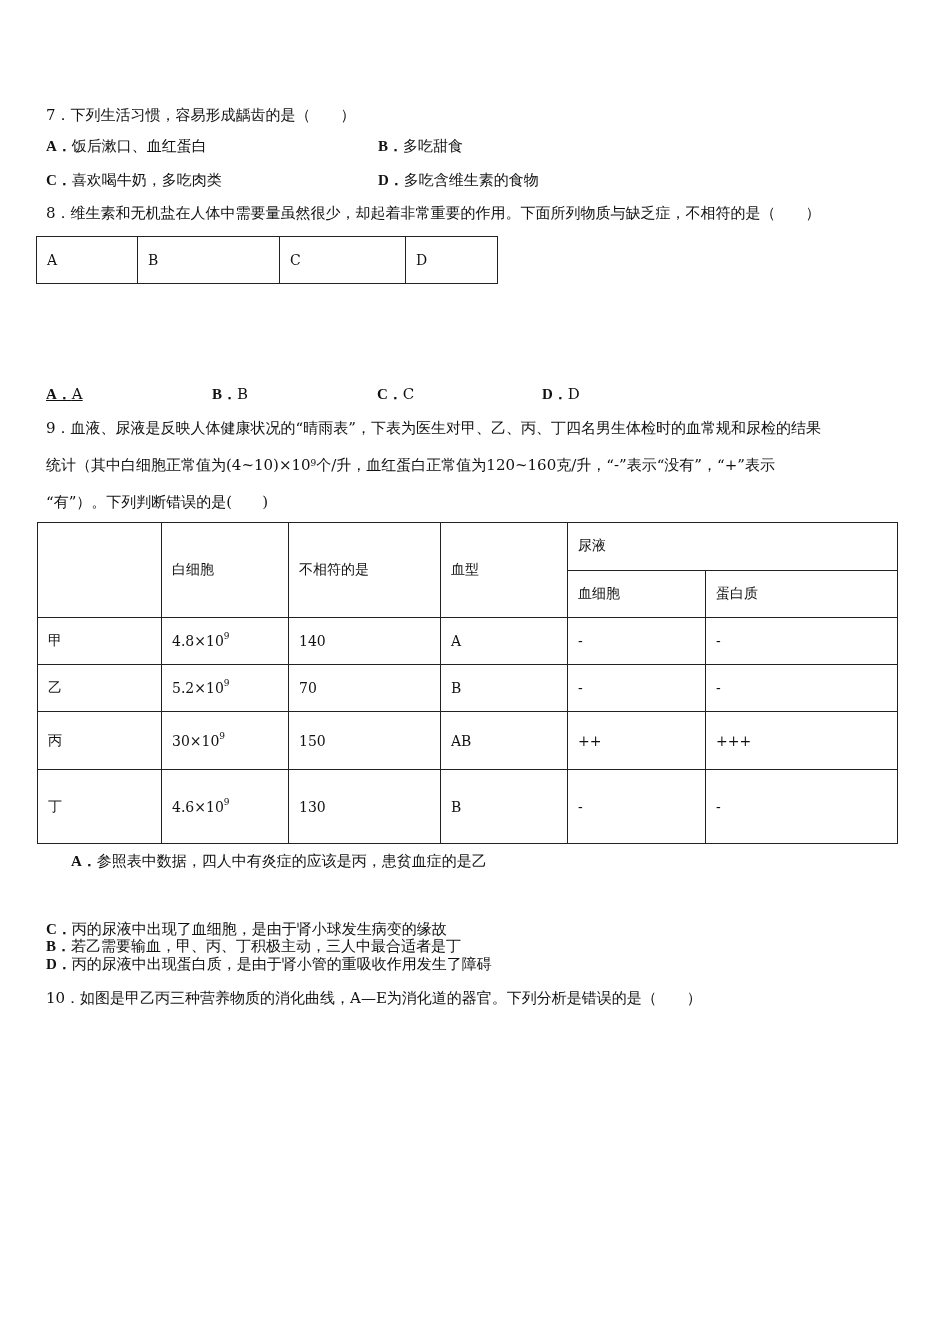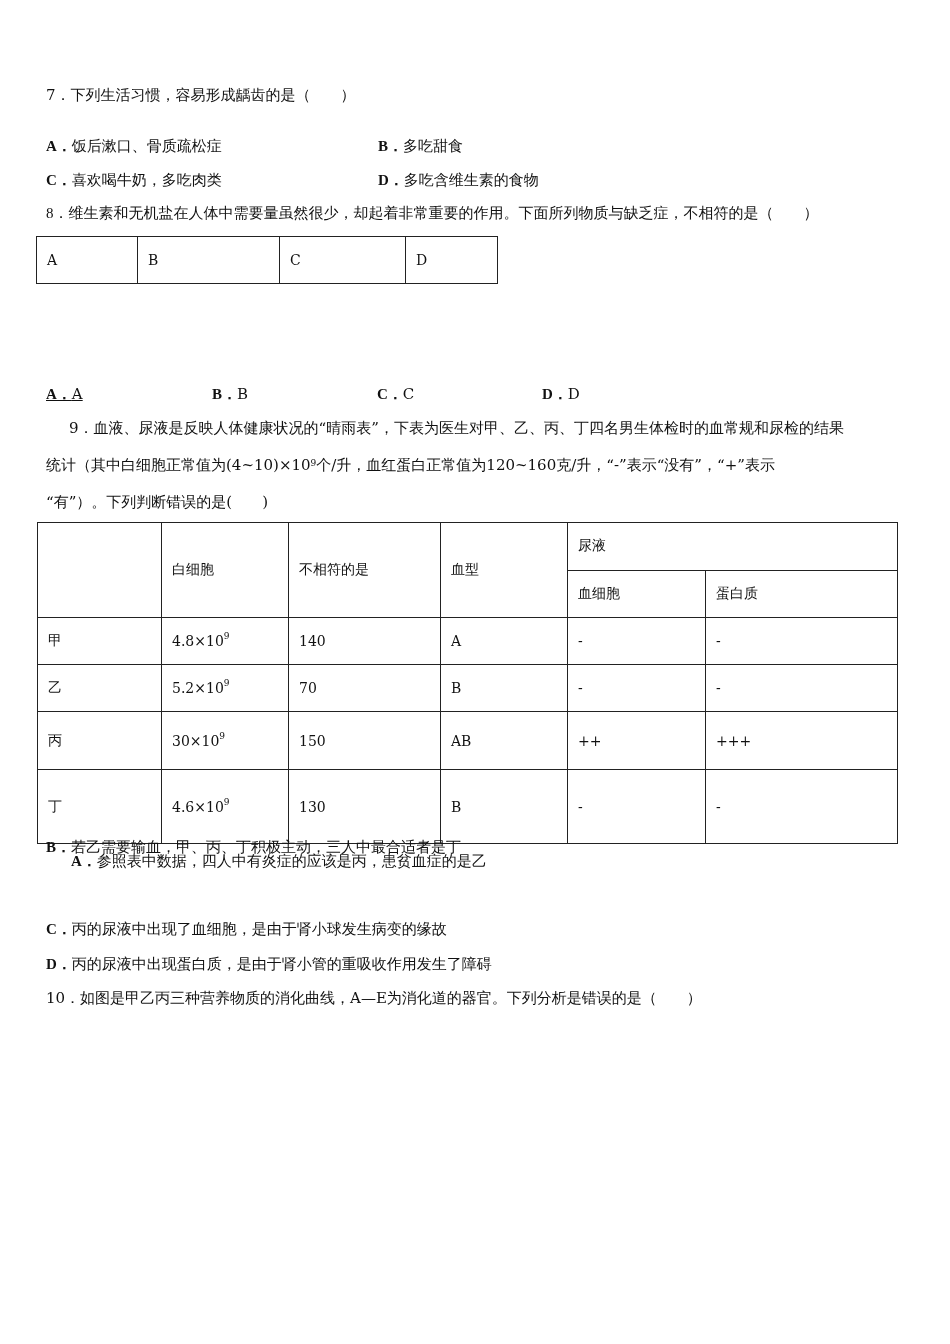--- a/index.html
+++ b/index.html
@@ -10,43 +10,43 @@
   table.t8 { position:absolute; left:36px; top:236px; border-collapse:collapse; }
   table.t8 td { border:1.5px solid #222; height:46px; padding:0 0 0 10px; vertical-align:middle; font-size:14px; }
   table.t9 { position:absolute; left:37px; top:522px; border-collapse:collapse; }
   table.t9 td { border:1.5px solid #222; padding:0 0 0 10px; font-size:14px; vertical-align:middle; }
   sup { font-size:9px; vertical-align:top; position:relative; top:-2px; }
   sub { font-size:9px; }
 </style>
 </head>
 <body>
 
-<div class="line" style="left:46px;top:85px;text-align:center;">7．下列生活习惯，容易形成龋齿的是（　　）</div>
-<div class="line" style="left:46px;top:136px;"><span class="opt-letter">A．</span><span>饭后漱口、骨质疏松症</span></div>
+<div class="line" style="left:46px;top:105px;text-align:center;">7．下列生活习惯，容易形成龋齿的是（　　）</div>
+<div class="line" style="left:46px;top:136px;"><span class="opt-letter">A．</span><span>饭后漱口、血红蛋白</span></div>
 <div class="line" style="left:378px;top:136px;"><span class="opt-letter">B．</span><span>多吃甜食</span></div>
 <div class="line" style="left:46px;top:170px;text-align:right;"><span class="opt-letter">C．</span><span>喜欢喝牛奶，多吃肉类</span></div>
 <div class="line" style="left:378px;top:170px;"><span class="opt-letter">D．</span><span>多吃含维生素的食物</span></div>
 
-<div class="line" style="left:46px;top:203px;font-family:Liberation Serif, serif;">8．维生素和无机盐在人体中需要量虽然很少，却起着非常重要的作用。下面所列物质与缺乏症，不相符的是（　　）</div>
+<div class="line" style="left:46px;top:203px;">8．维生素和无机盐在人体中需要量虽然很少，却起着非常重要的作用。下面所列物质与缺乏症，不相符的是（　　）</div>
 <table class="t8">
   <tbody>
       <tr>
     <td style="width:90px">A</td>
     <td style="width:131px">B</td>
     <td style="width:115px">C</td>
     <td style="width:81px">D</td>
   </tr>
 </tbody>
   </table>
 <div class="line" style="left:46px;top:384px;text-decoration:underline;"><span class="opt-letter">A．</span><span>A</span></div>
 <div class="line" style="left:212px;top:384px;"><span class="opt-letter">B．</span><span>B</span></div>
 <div class="line" style="left:377px;top:384px;"><span class="opt-letter">C．</span><span>C</span></div>
 <div class="line" style="left:542px;top:384px;"><span class="opt-letter">D．</span><span>D</span></div>
 
-<div class="line" style="left:46px;top:418px;margin-left:23px;">9．血液、尿液是反映人体健康状况的“晴雨表”，下表为医生对甲、乙、丙、丁四名男生体检时的血常规和尿检的结果</div>
+<div class="line" style="left:46px;top:418px;">9．血液、尿液是反映人体健康状况的“晴雨表”，下表为医生对甲、乙、丙、丁四名男生体检时的血常规和尿检的结果</div>
 <div class="line" style="left:46px;top:455px;"><span>统计（其中白细胞正常值为(4~10)×10</span><sup>9</sup><span>个/升，血红蛋白正常值为120~160克/升，“-”表示“没有”，“+”表示</span></div>
 <div class="line" style="left:46px;top:492px;">“有”）。下列判断错误的是(　　)</div>
 
 <table class="t9">
   <tbody>
       <tr>
     <td rowspan="2" style="width:113px;height:94px"></td>
     <td rowspan="2" style="width:116px">白细胞</td>
     <td rowspan="2" style="width:141px">不相符的是</td>
     <td rowspan="2" style="width:116px">血型</td>
@@ -85,17 +85,17 @@
     <td><span>4.6×10</span><sup>9</sup></td>
     <td>130</td>
     <td>B</td>
     <td>-</td>
     <td>-</td>
   </tr>
 </tbody>
   </table>
 
 <div class="line" style="left:46px;top:851px;margin-left:25px;"><span class="opt-letter">A．</span><span>参照表中数据，四人中有炎症的应该是丙，患贫血症的是乙</span></div>
-<div class="line" style="left:46px;top:837px;"><span class="opt-letter">B．</span><span>若乙需要输血，甲、丙、丁积极主动，三人中最合适者是丁</span></div>
+<div class="line" style="left:46px;top:936px;"><span class="opt-letter">B．</span><span>若乙需要输血，甲、丙、丁积极主动，三人中最合适者是丁</span></div>
 <div class="line" style="left:46px;top:919px;"><span class="opt-letter">C．</span><span>丙的尿液中出现了血细胞，是由于肾小球发生病变的缘故</span></div>
 <div class="line" style="left:46px;top:954px;"><span class="opt-letter">D．</span><span>丙的尿液中出现蛋白质，是由于肾小管的重吸收作用发生了障碍</span></div>
 
 <div class="line" style="left:46px;top:988px;">10．如图是甲乙丙三种营养物质的消化曲线，A—E为消化道的器官。下列分析是错误的是（　　）</div>
 
 </body></html>

